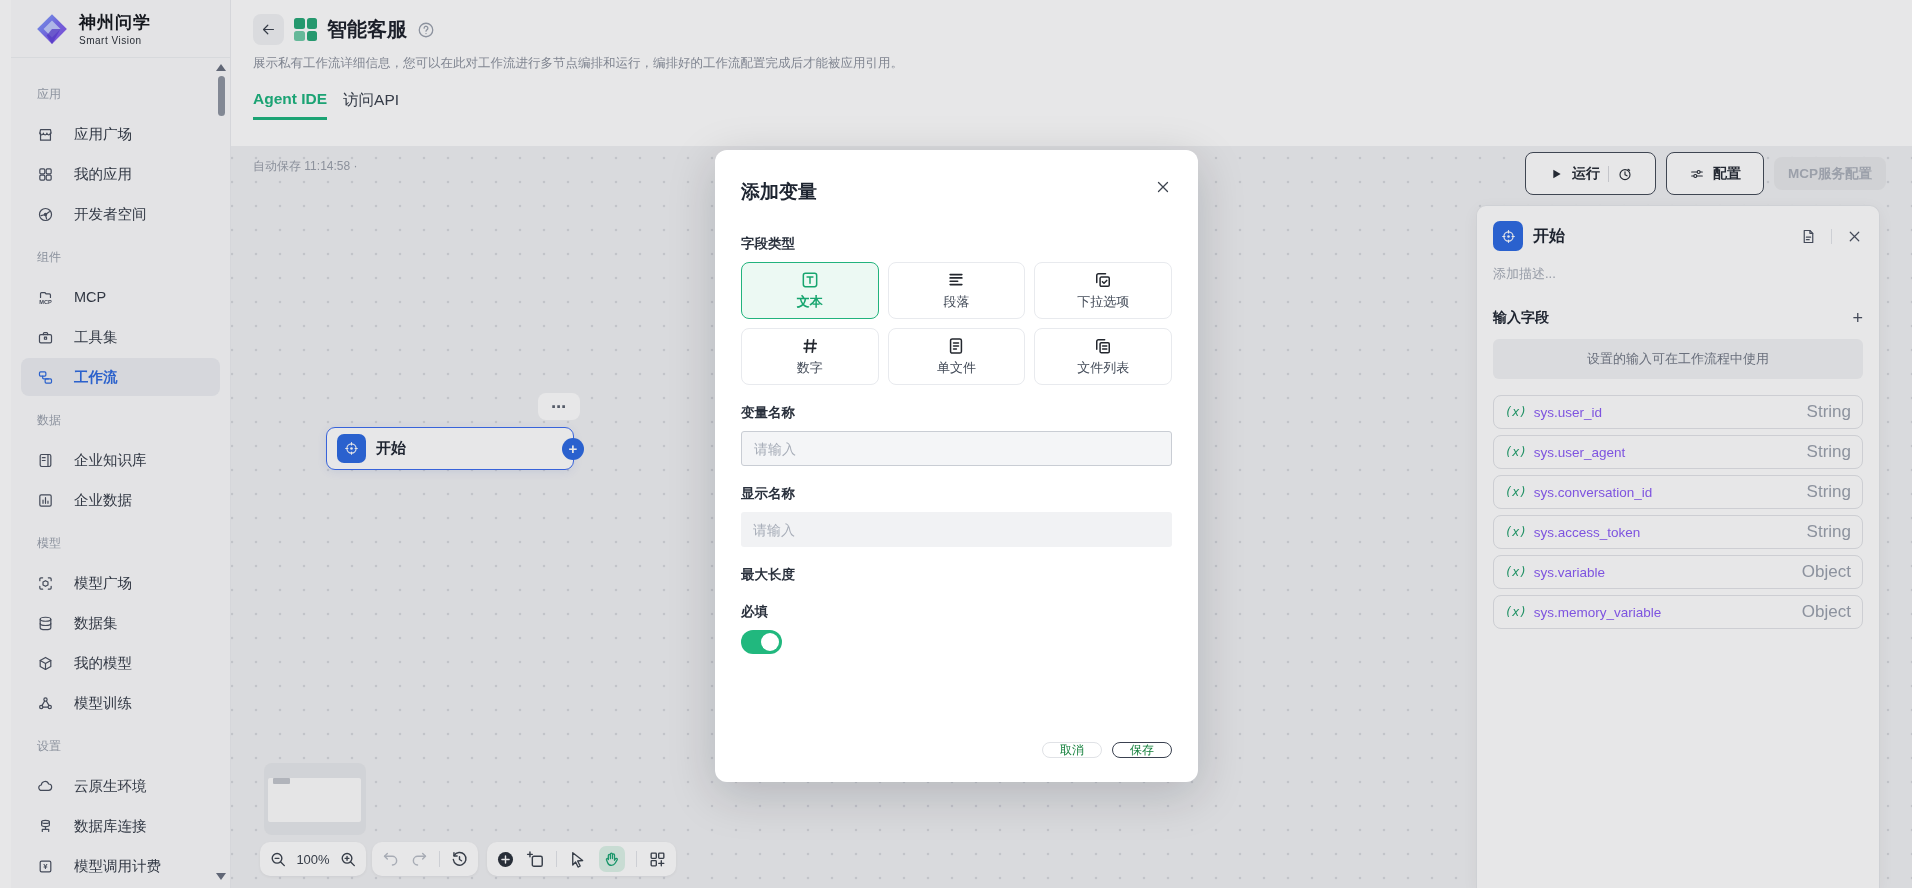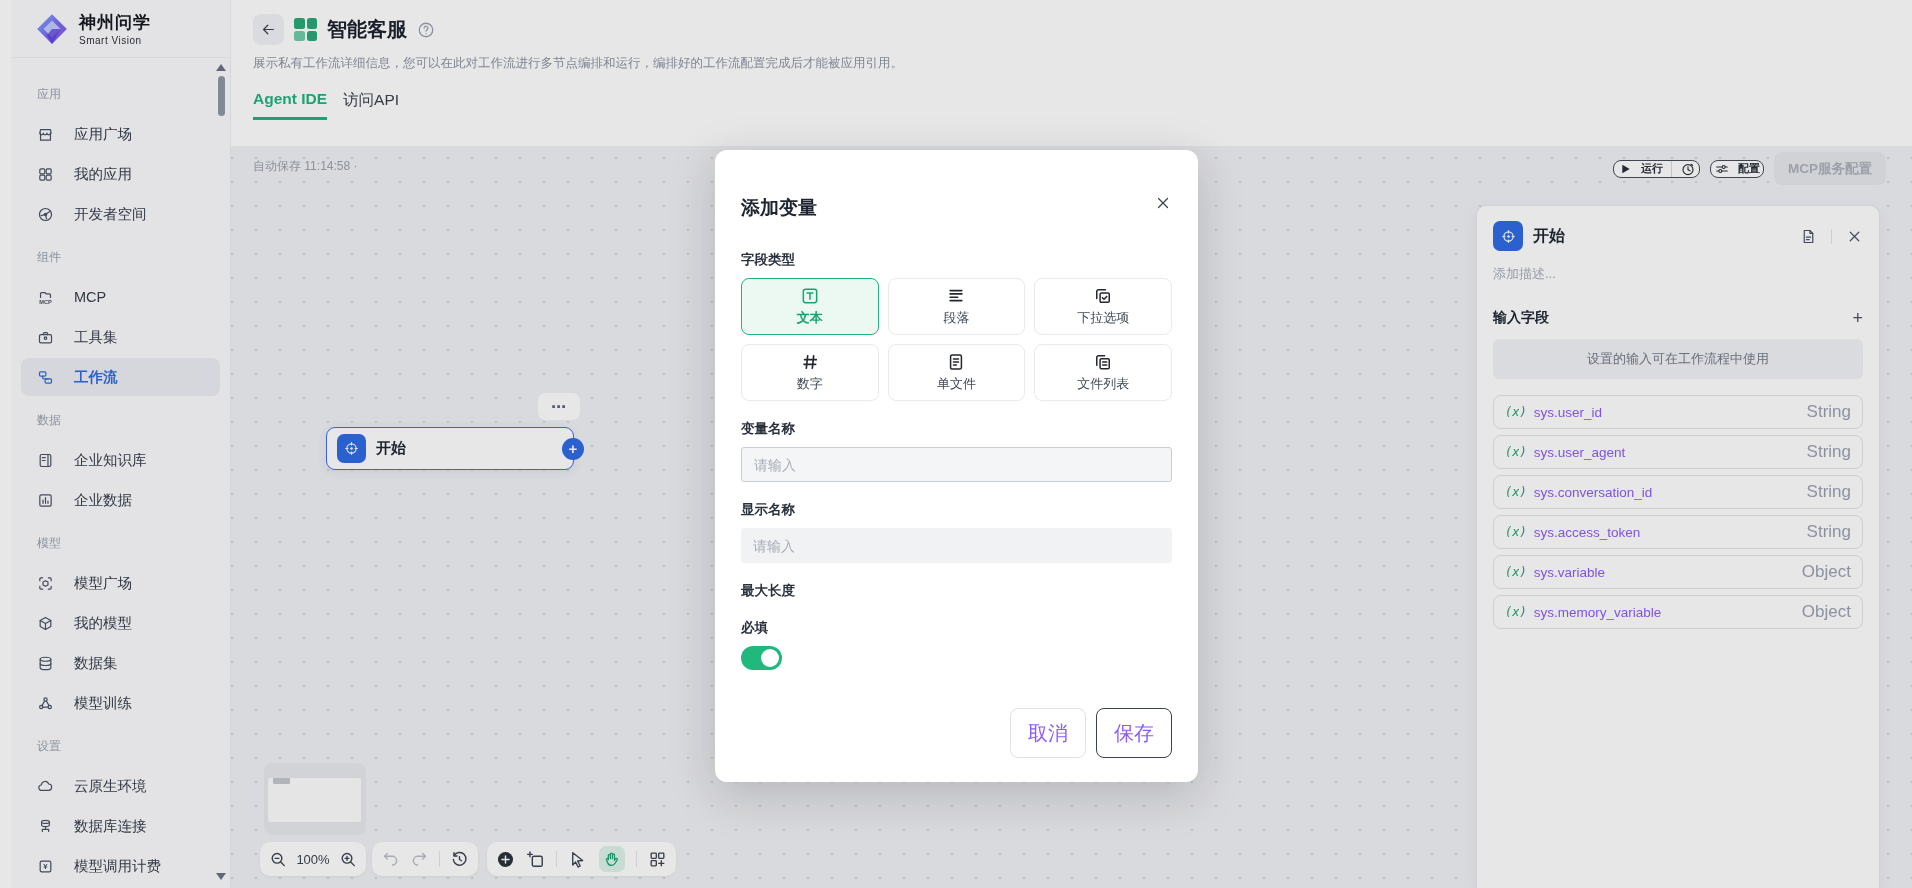--- a/index.html
+++ b/index.html
@@ -38,21 +38,21 @@
   .tab { font-size:15.5px; color:#3a414d; padding-bottom:9px; cursor:pointer; }
   .tab.active { color:#1db47e; font-weight:bold; border-bottom:3px solid #1db47e; }
 
   
   .canvas { position:absolute; left:0; top:146px; right:0; bottom:0;
     background-color:#f0f1f3;
     background-image:radial-gradient(circle,#d6d8dd 1.4px,transparent 1.6px);
     background-size:24px 24px; }
   .autosave { position:absolute; left:33px; top:12px; font-size:12px; color:#9aa0ab; }
   .canvas-actions { position:absolute; right:26px; top:6px; display:flex; gap:10px; align-items:center; }
-  .act-btn { display:flex; align-items:center; gap:8px; height:18px; padding:0 3px; background:#fff; border:1px solid #454c59; border-radius:8px; font-size:11px; font-weight:bold; color:#262c36; cursor:pointer; }
+  .act-btn { display:flex; align-items:center; gap:8px; height:43px; padding:0 22px; background:#fff; border:1px solid #454c59; border-radius:8px; font-size:14px; font-weight:bold; color:#262c36; cursor:pointer; }
   .act-btn .vdiv { width:1px; height:16px; background:#d8dade; }
   .act-btn .icn { width:16px; height:16px; }
   .act-btn-disabled { height:33px; padding:0 14px; display:flex; align-items:center; background:#e7e8ea; border-radius:8px; font-size:13.5px; font-weight:bold; color:#abb0ba; }
 
   
   .node { position:absolute; left:106px; top:281px; width:248px; height:43px; background:#fff; border:1.6px solid #3d6cf0; border-radius:9px; display:flex; align-items:center; gap:10px; padding:0 10px; box-shadow:0 2px 10px rgba(40,80,200,0.10); }
   .node-ic { width:29px; height:29px; border-radius:7px; background:#2d6ae3; color:#fff; display:flex; align-items:center; justify-content:center; }
   .node-ic .icn { width:17px; height:17px; stroke-width:1.6; }
   .node-label { font-size:15px; font-weight:bold; color:#1d2430; }
   .node-plus { position:absolute; right:-11px; top:50%; transform:translateY(-50%); width:22px; height:22px; border-radius:50%; background:#2d6ae3; color:#fff; display:flex; align-items:center; justify-content:center; font-size:15px; font-weight:bold; cursor:pointer; }
@@ -88,41 +88,41 @@
   .panel-plus { font-size:18px; color:#4a5160; line-height:1; cursor:pointer; font-weight:normal; }
   .panel-hint { margin-top:12px; background:#f1f2f4; border-radius:6px; height:40px; display:flex; align-items:center; justify-content:center; font-size:13px; color:#737a87; }
   .var-list { margin-top:16px; display:flex; flex-direction:column; gap:6px; }
   .var-row { height:34px; border:1px solid #e2e4e8; border-radius:8px; display:flex; align-items:center; padding:0 11px; gap:7px; background:#fff; }
   .var-fx { font-family:"DejaVu Sans Mono",monospace; font-size:12px; color:#22a06d; font-style:italic; }
   .var-name { font-size:13.5px; color:#8b5cf6; flex:1; }
   .var-type { font-size:17px; color:#9aa1ad; }
 
   
   .overlay { position:fixed; inset:0; background:rgba(18,22,30,0.10); z-index:50; }
-  .modal { position:fixed; left:715px; top:150px; width:483px; height:632px; background:#fff; border-radius:12px; box-shadow:0 12px 48px rgba(10,15,25,0.18); z-index:60; padding:40px 26px; }
+  .modal { position:fixed; left:715px; top:150px; width:483px; height:632px; background:#fff; border-radius:12px; box-shadow:0 12px 48px rgba(10,15,25,0.18); z-index:60; padding:24px 26px; }
   .modal-title-row { display:flex; align-items:flex-start; }
   .modal-title { font-size:19px; font-weight:bold; color:#1d2430; flex:1; margin-top:5px; }
   .modal-close { width:18px; height:18px; color:#3c434e; cursor:pointer; margin-top:4px; }
   .m-label { font-size:13.5px; font-weight:bold; color:#2a313d; margin-bottom:9px; }
   .mt-sec { margin-top:30px; }
   .mt-field { margin-top:19px; }
   .type-grid { display:grid; grid-template-columns:repeat(3,1fr); gap:9px; }
   .type-card { height:57px; border:1px solid #e8eaee; border-radius:8px; background:#fff; display:flex; flex-direction:column; align-items:center; justify-content:center; gap:3px; cursor:pointer; }
   .type-card .t-ic { width:20px; height:20px; color:#23272e; }
   .type-card .t-label { font-size:13px; color:#434b58; }
   .type-card.selected { border:1.4px solid #22b37d; background:#ecf9f3; }
   .type-card.selected .t-ic, .type-card.selected .t-label { color:#17a56f; }
   .type-card.selected .t-label { font-weight:bold; }
   .m-input { width:100%; height:35px; border:none; background:#f1f2f4; border-radius:3px; padding:0 12px; font-size:14px; color:#262c36; font-family:inherit; outline:none; }
   .m-input::placeholder { color:#a7adb8; }
   .m-input.focused { background:#f4f5f7; border:1px solid #c9cdd4; }
   .toggle { width:41px; height:24px; border-radius:12px; background:#21b87e; position:relative; cursor:pointer; }
   .toggle .knob { position:absolute; right:3px; top:3px; width:18px; height:18px; border-radius:50%; background:#fff; }
   .modal-footer { position:absolute; right:26px; bottom:24px; display:flex; gap:10px; }
-  .m-btn { height:50px; padding:0 17px; background:#fff; border-radius:8px; font-size:20px; color:#8b5cf6; display:flex; align-items:center; cursor:pointer; font-family:inherit; }
+  .m-btn { height:16px; padding:0 17px; background:#fff; border-radius:8px; font-size:12px; color:#15803d; display:flex; align-items:center; cursor:pointer; font-family:inherit; }
   .m-btn.cancel { border:1px solid #e0e2e6; }
   .m-btn.save { border:1px solid #3a4150; font-weight:normal; }
 </style>
 </head>
 <body>
 
 <div class="sidebar">
   <div class="logo-row">
     <svg width="34" height="34" viewBox="0 0 32 32">
       <defs>
@@ -234,35 +234,35 @@
           <g transform="scale(0.708)">
             <path d="M4 8V5.5A1.5 1.5 0 015.5 4H8M16 4h2.5A1.5 1.5 0 0120 5.5V8M20 16v2.5a1.5 1.5 0 01-1.5 1.5H16M8 20H5.5A1.5 1.5 0 014 18.5V16"></path>
             <path d="M12 8l3.5 2v4L12 16l-3.5-2v-4z"></path>
           </g>
         </svg>
       <span>模型广场</span>
     </div>
     <div class="nav-item">
       <svg class="icn">
           <g transform="scale(0.708)">
-            <path d="M12 3.5l7.5 4.2v8.6L12 20.5l-7.5-4.2V7.7z"></path>
-            <path d="M4.5 7.7L12 12l7.5-4.3M12 12v8.5"></path>
-          </g>
-        </svg>
-      <span>我的模型</span>
-    </div>
-    <div class="nav-item">
-      <svg class="icn">
-          <g transform="scale(0.708)">
             <ellipse cx="12" cy="6" rx="7.5" ry="2.8"></ellipse>
             <path d="M4.5 6v12c0 1.5 3.4 2.8 7.5 2.8s7.5-1.3 7.5-2.8V6"></path>
             <path d="M4.5 12c0 1.5 3.4 2.8 7.5 2.8s7.5-1.3 7.5-2.8"></path>
           </g>
         </svg>
       <span>数据集</span>
+    </div>
+    <div class="nav-item">
+      <svg class="icn">
+          <g transform="scale(0.708)">
+            <path d="M12 3.5l7.5 4.2v8.6L12 20.5l-7.5-4.2V7.7z"></path>
+            <path d="M4.5 7.7L12 12l7.5-4.3M12 12v8.5"></path>
+          </g>
+        </svg>
+      <span>我的模型</span>
     </div>
     <div class="nav-item">
       <svg class="icn">
           <g transform="scale(0.708)">
             <circle cx="12" cy="6.5" r="2.3"></circle>
             <circle cx="6" cy="17" r="2.3"></circle>
             <circle cx="18" cy="17" r="2.3"></circle>
             <path d="M10.8 8.4L7 15M13.2 8.4L17 15M8.3 17h7.4"></path>
           </g>
         </svg>

